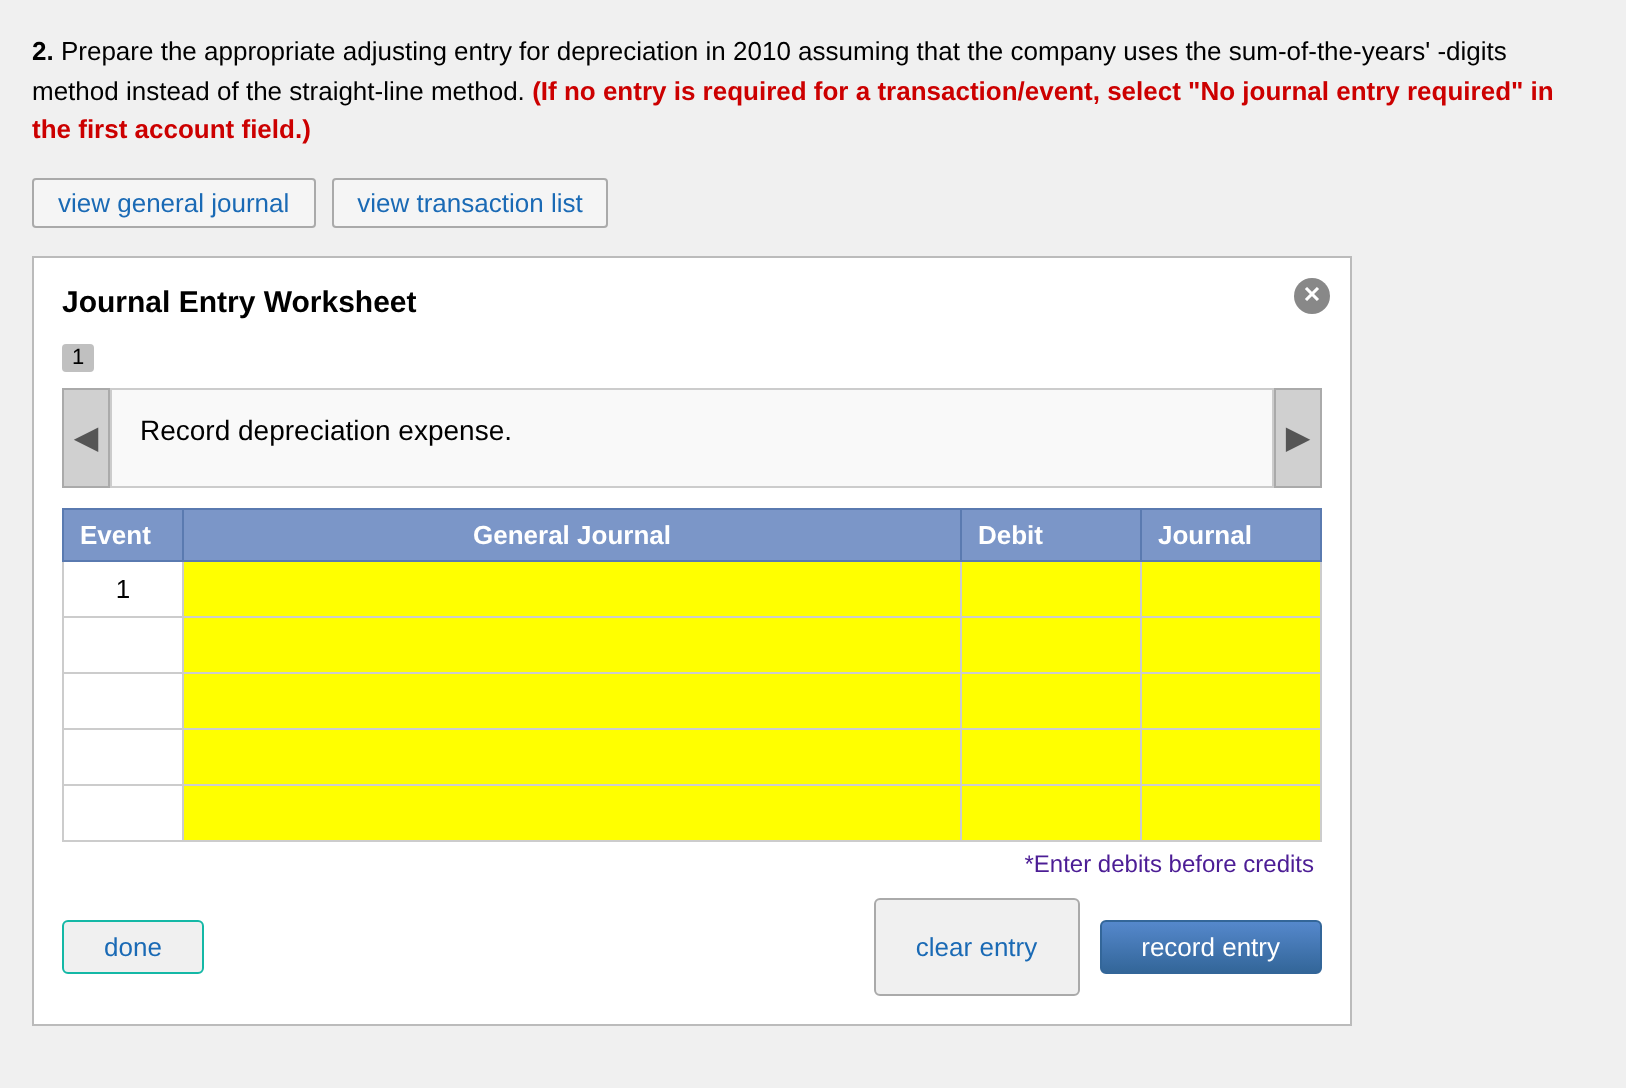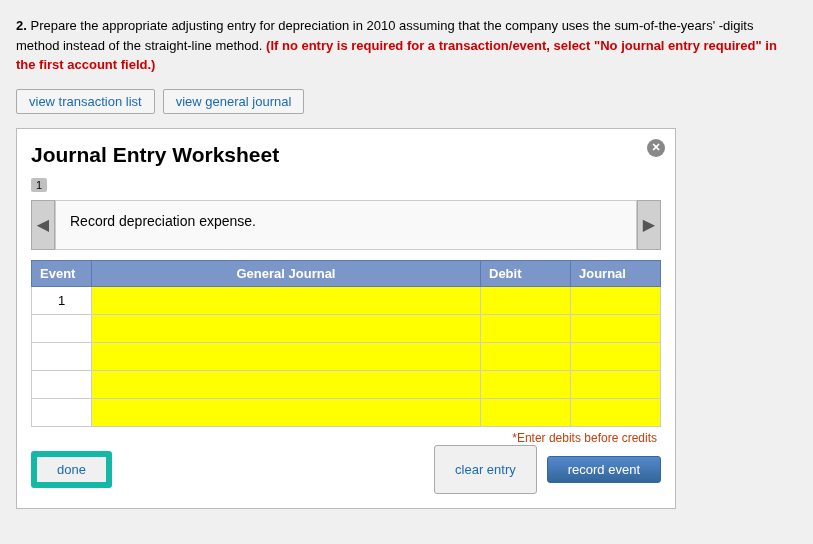--- a/index.html
+++ b/index.html
@@ -39,21 +39,21 @@
     }
 
     .worksheet-container {
       background: #fff;
       border: 1px solid #bbb;
       padding: 14px;
       position: relative;
       max-width: 660px;
     }
     .worksheet-title {
-      font-size: 21px;
+      font-size: 15px;
       font-weight: bold;
       margin-bottom: 10px;
       color: #000;
     }
     .close-btn {
       position: absolute;
       top: 10px;
       right: 10px;
       width: 18px;
       height: 18px;
@@ -157,30 +157,31 @@
     }
     .journal-table tbody td.debit-col {
       width: 90px;
     }
     .journal-table tbody td.credit-col {
       width: 90px;
     }
     .enter-debits-note {
       text-align: right;
       font-size: 12px;
-      color: #c2410c;
+      color: #4c1d95;
+      margin-bottom: 10px;
       padding-right: 4px;
     }
     .action-row {
       display: flex;
       align-items: center;
       gap: 10px;
     }
     .done-btn {
-      border: 6px solid #14b8a6;
+      border: 1px solid #14b8a6;
       background: #f0f0f0;
       color: #1a6ab5;
       padding: 5px 20px;
       cursor: pointer;
       font-size: 13px;
       border-radius: 3px;
     }
     .clear-btn {
       border: 1px solid #aaa;
       background: #f0f0f0;
@@ -204,22 +205,22 @@
 </head>
 <body>
 
 <div class="question-text">
   <span class="question-number">2.</span>
   <span>Prepare the appropriate adjusting entry for depreciation in 2010 assuming that the company uses the sum-of-the-years' -digits method instead of the straight-line method.</span>
   <span class="red-bold">(If no entry is required for a transaction/event, select "No journal entry required" in the first account field.)</span>
 </div>
 
 <div class="button-row">
+  <button class="outline-btn">view general journal</button>
   <button class="outline-btn">view transaction list</button>
-  <button class="outline-btn">view general journal</button>
 </div>
 
 <div class="worksheet-container">
   <div class="worksheet-title">Journal Entry Worksheet</div>
   <div class="close-btn">✕</div>
 
   <div class="event-number-badge">1</div>
 
   
   <div class="card-nav-area">
@@ -304,15 +305,15 @@
         </tr>
       </tbody>
   </table>
 
   <div class="enter-debits-note">*Enter debits before credits</div>
 
   
   <div class="action-row">
     <button class="done-btn">done</button>
     <button class="clear-btn">clear entry</button>
-    <button class="record-btn">record event</button>
+    <button class="record-btn">record entry</button>
   </div>
 </div>
 
 </body></html>

